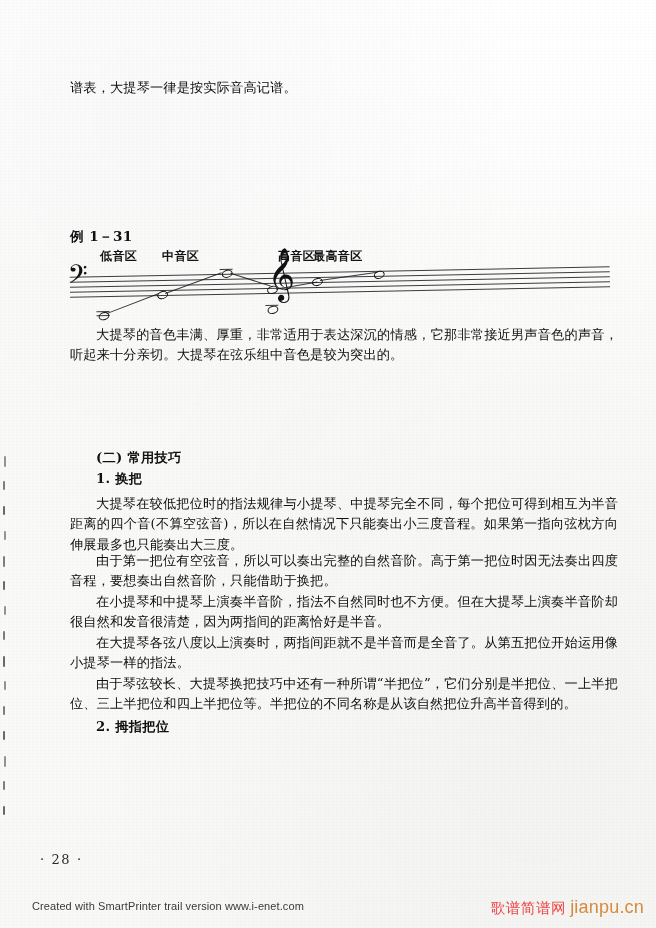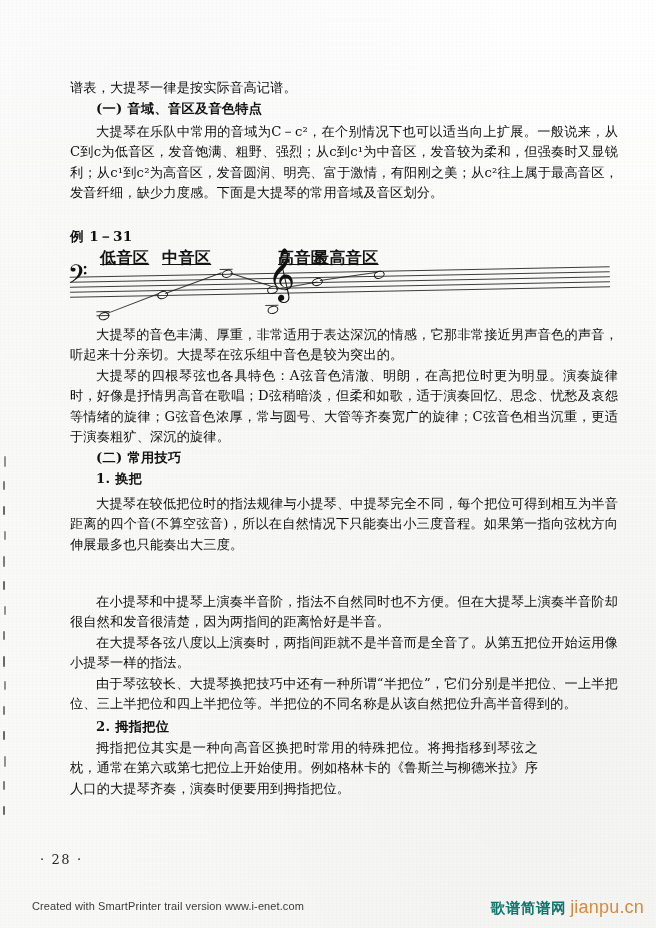--- a/index.html
+++ b/index.html
@@ -62,26 +62,25 @@
     font-family:"DejaVu Serif","Liberation Serif",serif;
   }
 
   
   #music-example{
     position:absolute;
     left:62px;top:248px;width:556px;height:70px;
   }
   .zonelabel{
     position:absolute;
-    font-size:16px;
+    font-size:12px;
     color:#141414;
     font-weight:600;
     white-space:nowrap;
     letter-spacing:.4px;
-    text-decoration:underline;
   }
   .staffwrap{
     position:absolute;left:0;top:20px;width:552px;height:44px;
     transform:rotate(-1.12deg);
     transform-origin:0 50%;
   }
   .staffline{
     position:absolute;left:8px;width:540px;height:1px;
     background:#1d1d1d;
     opacity:.86;
@@ -151,23 +150,21 @@
 </style>
 </head>
 <body>
 
 <div id="scan-page"></div>
 
 <div class="content">
 
   <div class="para blk" style="top:78px;">谱表，大提琴一律是按实际音高记谱。</div>
 
-  <div class="head" style="left:96px;top:99px;">(一) 音域、音区及音色特点</div>
-
-  <div class="para blk ind" style="top:122px;">大提琴在乐队中常用的音域为C－c²，在个别情况下也可以适当向上扩展。一般说来，从C到c为低音区，发音饱满、粗野、强烈；从c到c¹为中音区，发音较为柔和，但强奏时又显锐利；从c¹到c²为高音区，发音圆润、明亮、富于激情，有阳刚之美；从c²往上属于最高音区，发音纤细，缺少力度感。下面是大提琴的常用音域及音区划分。</div>
+
 
   <div class="ex-label" style="left:70px;top:228px;">例 1－31</div>
 
   <div id="music-example">
 
     <div class="zonelabel" style="left:38px;top:0px;">低音区</div>
     <div class="zonelabel" style="left:100px;top:0px;">中音区</div>
     <div class="zonelabel" style="left:168px;top:0px;margin-left:48px;">高音区</div>
     <div class="zonelabel" style="left:225px;top:0px;margin-left:26px;">最高音区</div>
 
@@ -199,38 +196,37 @@
       <div class="beamline" style="left:44px;top:46px;width:56px;transform:rotate(-20deg);"></div>
       <div class="beamline" style="left:103px;top:27px;width:60px;transform:rotate(-19deg);"></div>
       <div class="beamline" style="left:169px;top:8px;width:42px;transform:rotate(19deg);"></div>
       <div class="beamline" style="left:214px;top:25px;width:42px;transform:rotate(-9deg);"></div>
       <div class="beamline" style="left:258px;top:17px;width:58px;transform:rotate(-7deg);"></div>
     </div>
   </div>
 
   <div class="para blk ind" style="top:325px;">大提琴的音色丰满、厚重，非常适用于表达深沉的情感，它那非常接近男声音色的声音，听起来十分亲切。大提琴在弦乐组中音色是较为突出的。</div>
 
-  <div class="para blk ind" style="top:366px;">大提琴的四根琴弦也各具特色：A弦音色清澈、明朗，在高把位时更为明显。演奏旋律时，好像是抒情男高音在歌唱；D弦稍暗淡，但柔和如歌，适于演奏回忆、思念、忧愁及哀怨等情绪的旋律；G弦音色浓厚，常与圆号、大管等齐奏宽广的旋律；C弦音色相当沉重，更适于演奏粗犷、深沉的旋律。</div>
 
   <div class="head" style="left:96px;top:448px;">(二) 常用技巧</div>
 
   <div class="head" style="left:96px;top:469px;">1. 换把</div>
 
   <div class="para blk ind" style="top:494px;">大提琴在较低把位时的指法规律与小提琴、中提琴完全不同，每个把位可得到相互为半音距离的四个音(不算空弦音)，所以在自然情况下只能奏出小三度音程。如果第一指向弦枕方向伸展最多也只能奏出大三度。</div>
 
+  <div class="para blk ind" style="top:551px;">由于第一把位有空弦音，所以可以奏出完整的自然音阶。高于第一把位时因无法奏出四度音程，要想奏出自然音阶，只能借助于换把。</div>
 
   <div class="para blk ind" style="top:592px;">在小提琴和中提琴上演奏半音阶，指法不自然同时也不方便。但在大提琴上演奏半音阶却很自然和发音很清楚，因为两指间的距离恰好是半音。</div>
 
   <div class="para blk ind" style="top:633px;">在大提琴各弦八度以上演奏时，两指间距就不是半音而是全音了。从第五把位开始运用像小提琴一样的指法。</div>
 
   <div class="para blk ind" style="top:674px;">由于琴弦较长、大提琴换把技巧中还有一种所谓“半把位”，它们分别是半把位、一上半把位、三上半把位和四上半把位等。半把位的不同名称是从该自然把位升高半音得到的。</div>
 
   <div class="head" style="left:96px;top:717px;">2. 拇指把位</div>
 
-  <div class="para ind" style="left:70px;width:468px;top:738px;">拇指把位其实是一种向高音区换把时常用的特殊把位。将拇指移到琴弦之枕，通常在第六或第七把位上开始使用。例如格林卡的《鲁斯兰与柳德米拉》序人口的大提琴齐奏，演奏时便要用到拇指把位。</div>
 
 </div>
 
 <div id="binding-marks">
     <i style="top: 456px; left: 4px; height: 11px; opacity: 0.58;"></i>
     <i style="top: 481px; left: 3px; height: 9px; opacity: 0.7;"></i>
     <i style="top: 506px; left: 3px; height: 9px; opacity: 0.82;"></i>
     <i style="top: 531px; left: 4px; height: 9px; opacity: 0.58;"></i>
     <i style="top: 556px; left: 3px; height: 11px; opacity: 0.7;"></i>
     <i style="top: 581px; left: 3px; height: 9px; opacity: 0.82;"></i>
@@ -243,17 +239,17 @@
     <i style="top: 756px; left: 4px; height: 11px; opacity: 0.58;"></i>
     <i style="top: 781px; left: 3px; height: 9px; opacity: 0.7;"></i>
     <i style="top: 806px; left: 3px; height: 9px; opacity: 0.82;"></i>
   </div>
 
 <div id="page-number">· 28 ·</div>
 
 <div id="smartprinter-watermark">Created with SmartPrinter trail version www.i-enet.com</div>
 
 <div id="site-logo">
-  <span class="cn" style="color: #0f766e; font-weight: bold;">歌谱简谱网</span>
+  <span class="cn" style="color: #ef4444;">歌谱简谱网</span>
   <span class="en" style="color: rgb(217, 139, 63);">jianpu.cn</span>
 </div>
 
 <div id="grain"></div>
 
 </body></html>

